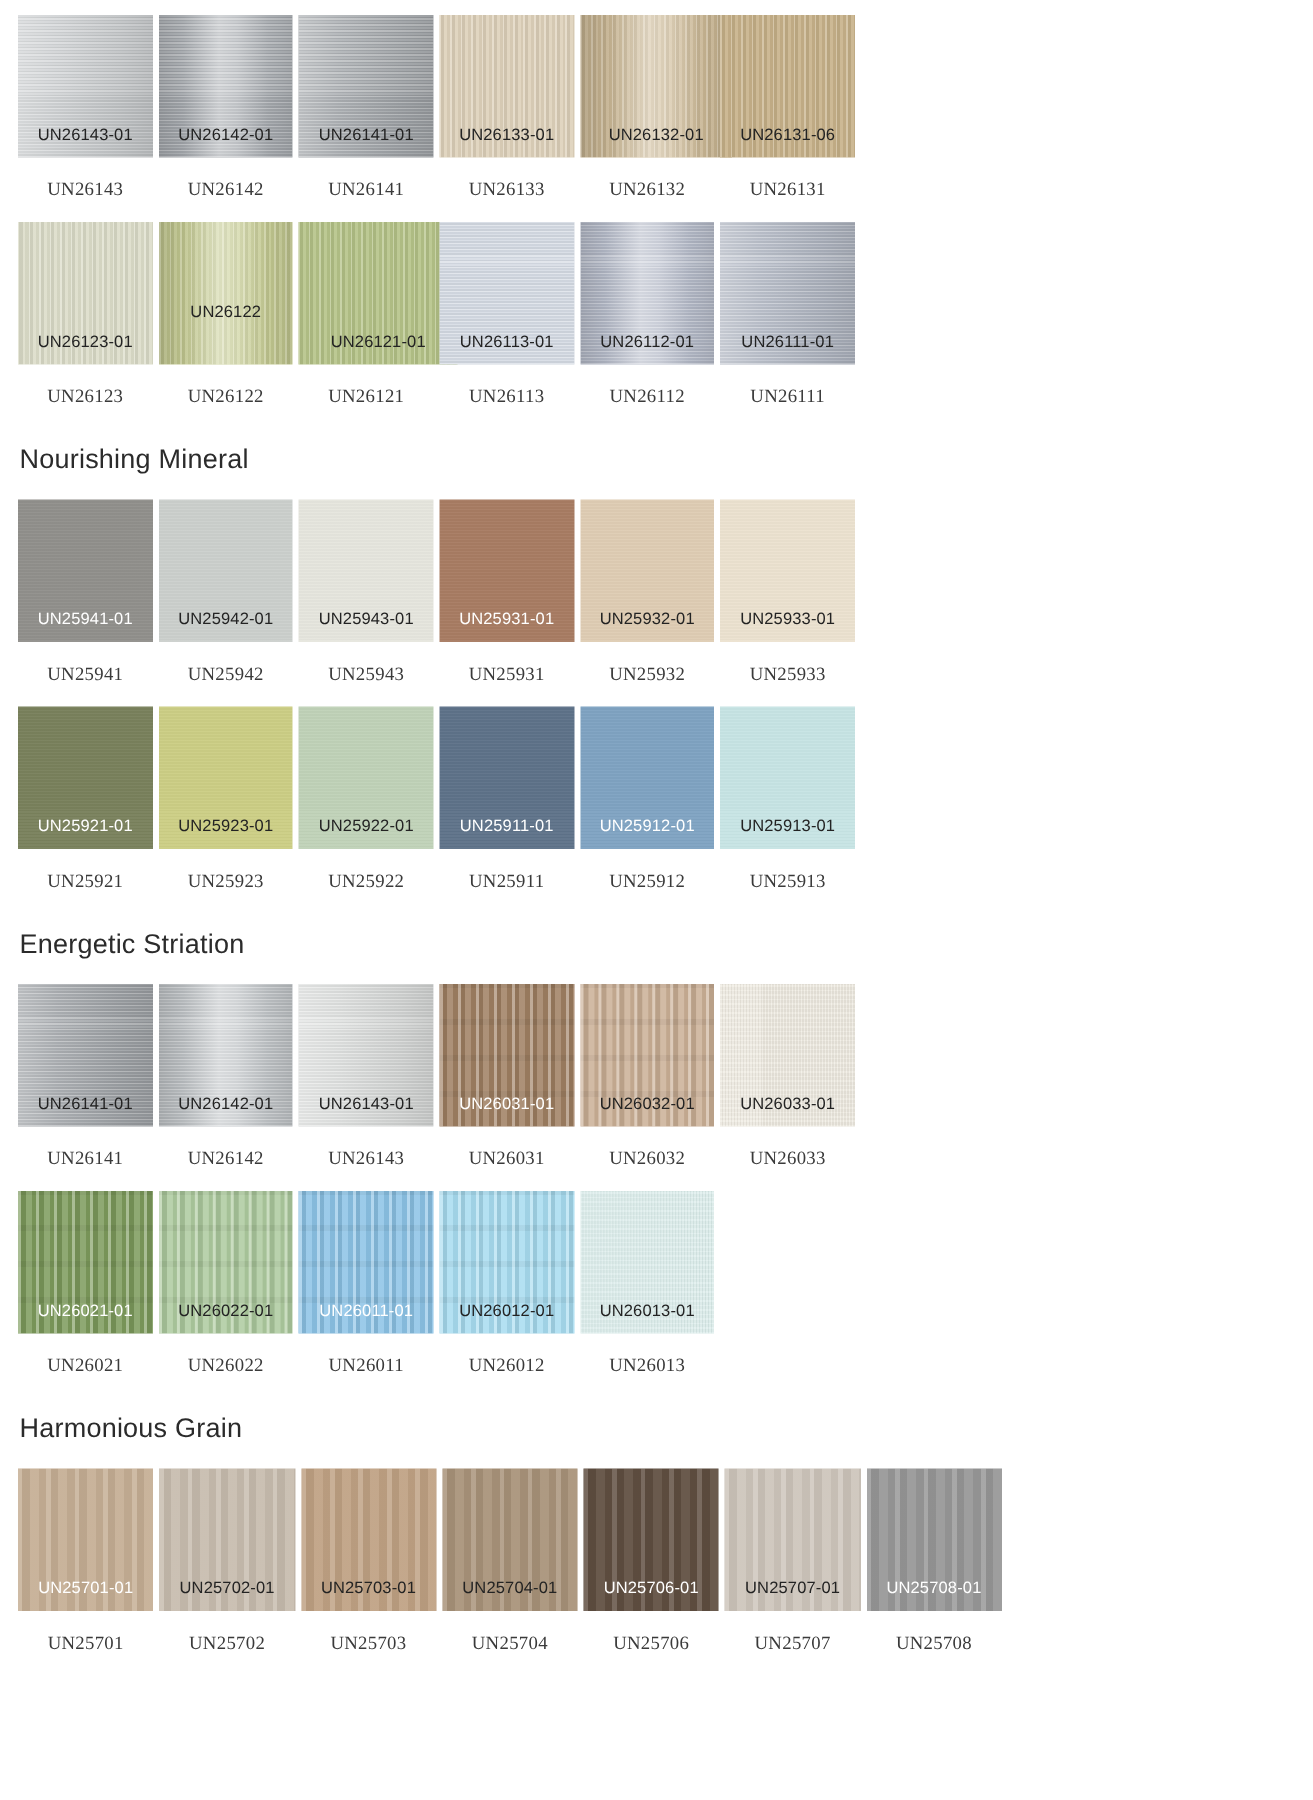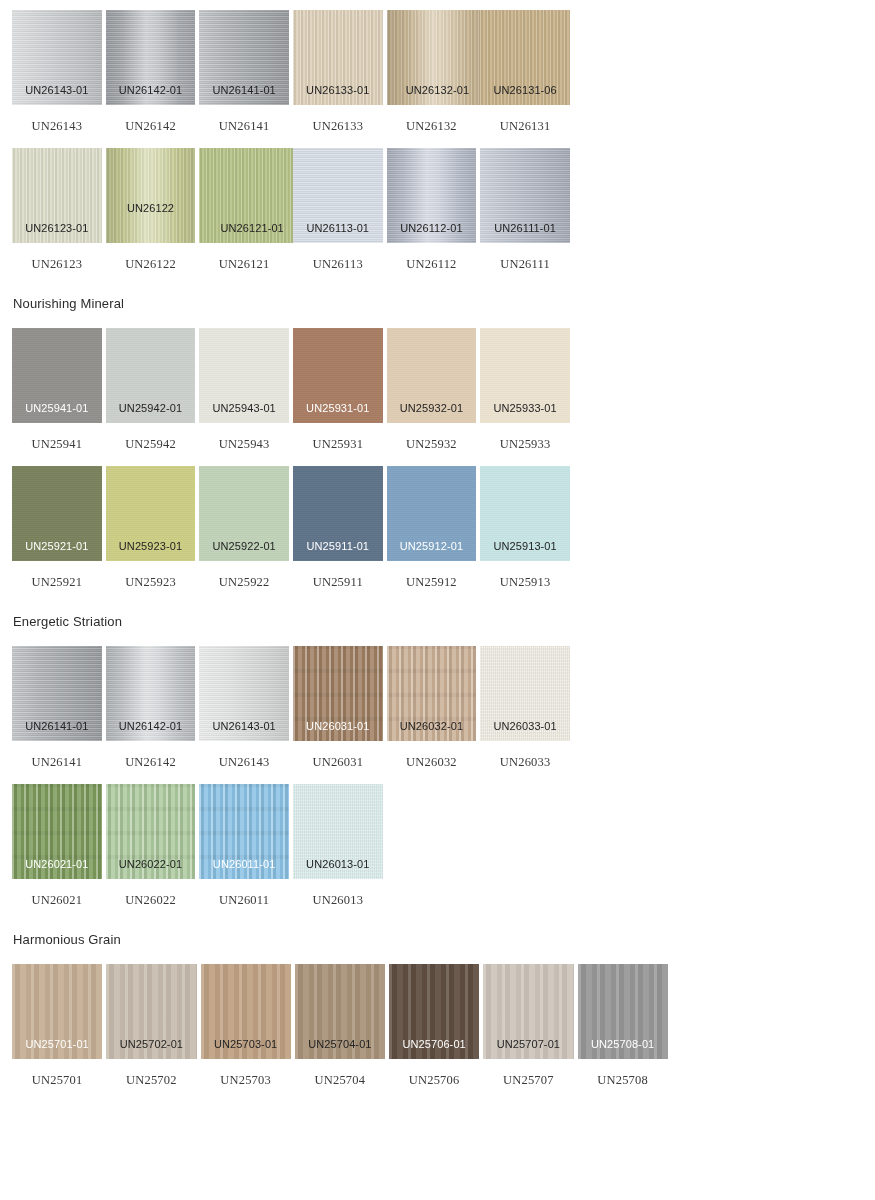--- a/index.html
+++ b/index.html
@@ -21,21 +21,21 @@
     height: 1200px;
     background: #ffffff;
   }
 
   .section {
     position: relative;
   }
 
   .section-title {
     font-family: "Liberation Sans", sans-serif;
-    font-size: 13px;
+    font-size: 18px;
     font-weight: 400;
     color: #2b2b2b;
     letter-spacing: 0.15px;
     padding-left: 13px;
     margin: 0;
     line-height: 1;
   }
 
   .swatch-row {
     display: flex;
@@ -441,20 +441,27 @@
           </div>
           <div class="swatch-caption">UN26022</div>
         </div>
         <div class="swatch" style="width: 89.6667px; margin-right: 4px;">
           <div class="swatch-chip" style="background-color: rgb(140, 195, 230);">
             <div class="tex tex-vstria"></div>
             <div class="chip-label light">UN26011-01</div>
           </div>
           <div class="swatch-caption">UN26011</div>
         </div>
+        <div class="swatch" style="width: 89.6667px; margin-right: 4px;">
+          <div class="swatch-chip" style="background-color: rgb(168, 220, 240);">
+            <div class="tex tex-vstria"></div>
+            <div class="chip-label">UN26012-01</div>
+          </div>
+          <div class="swatch-caption">UN26012</div>
+        </div>
         <div class="swatch" style="width: 89.6667px; margin-right: 0px;">
           <div class="swatch-chip" style="background-color: rgb(217, 236, 234);">
             <div class="tex tex-linen"></div>
             <div class="chip-label">UN26013-01</div>
           </div>
           <div class="swatch-caption">UN26013</div>
         </div>
       </div>
     </div>
     <div class="section">

